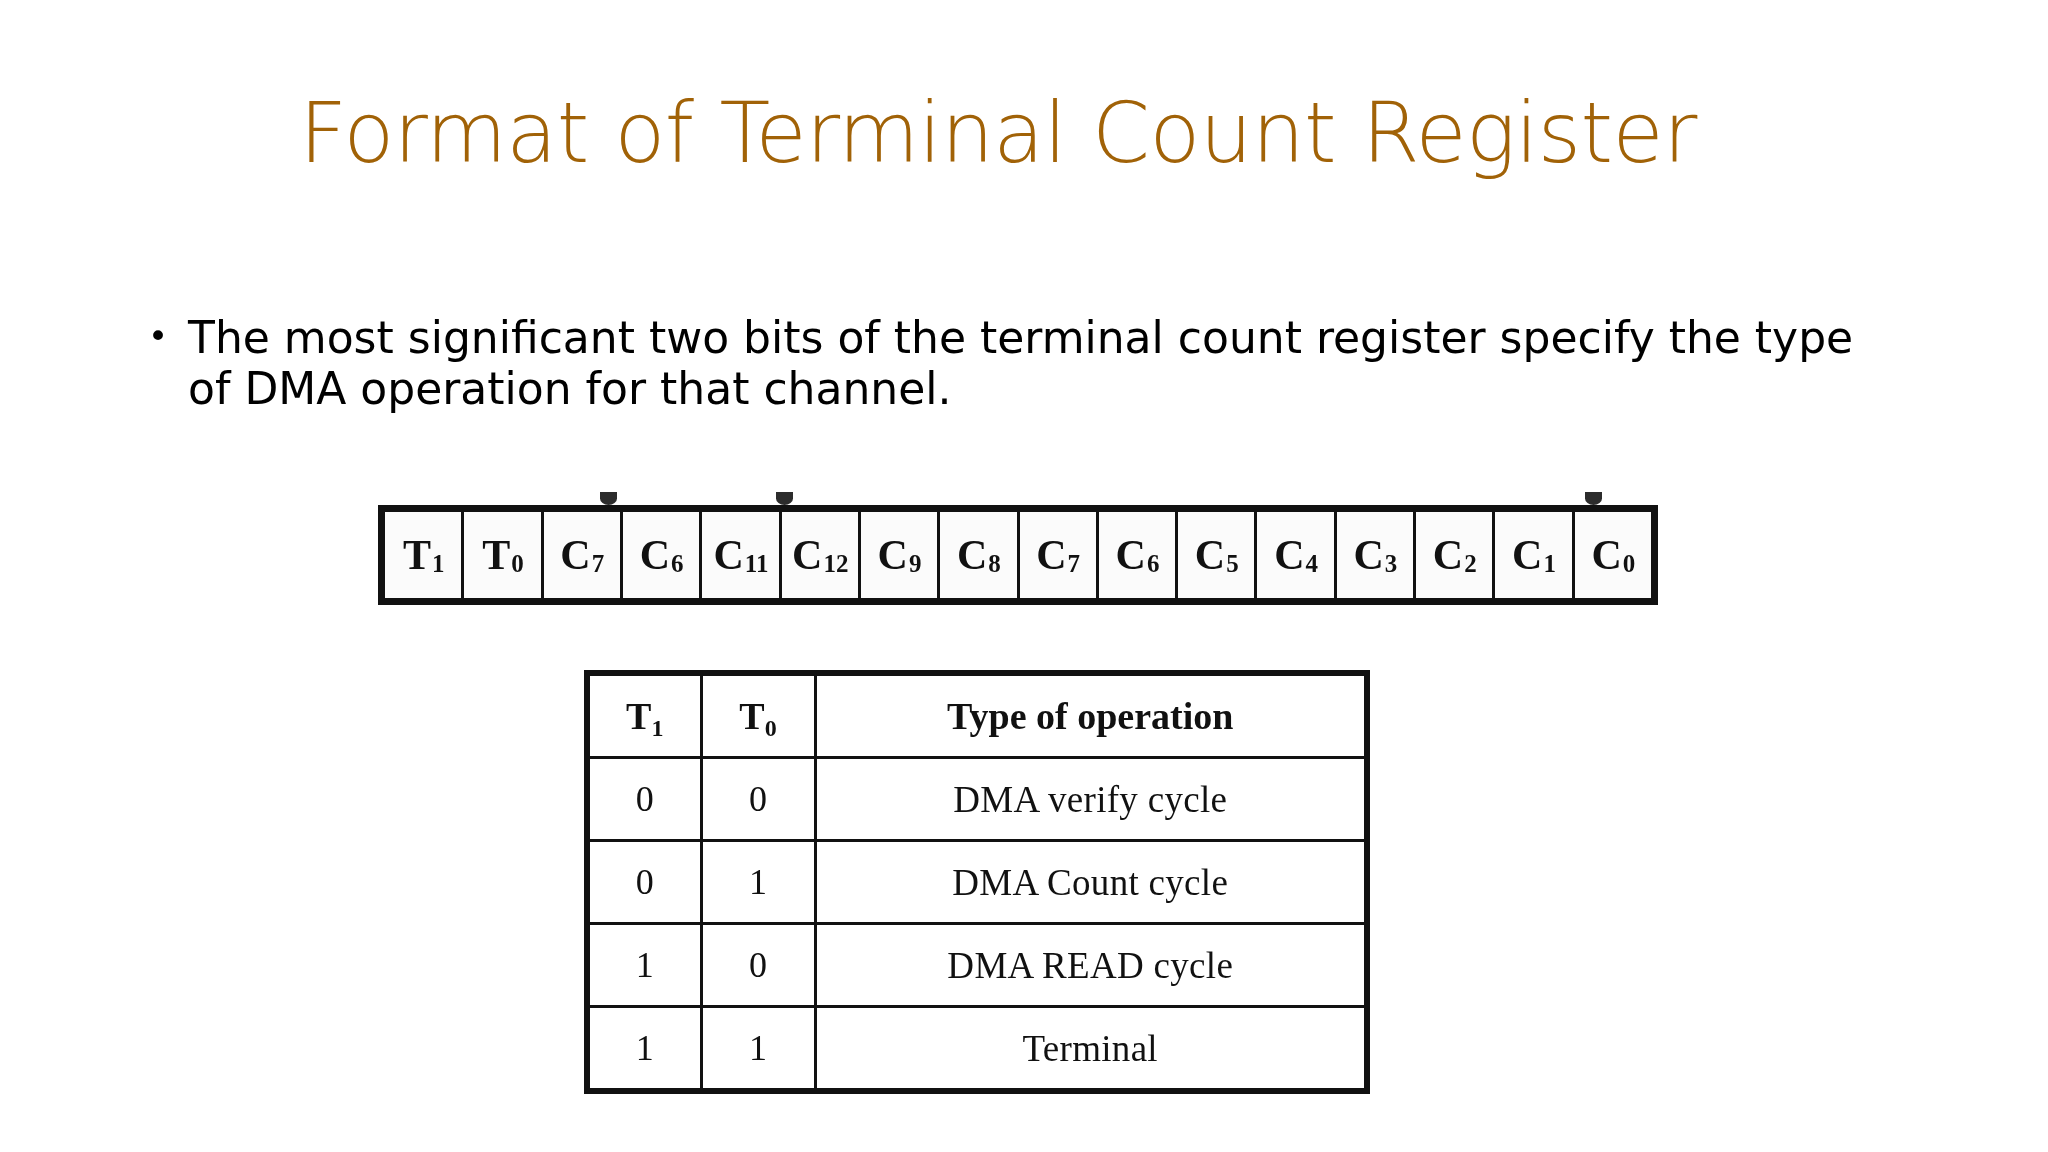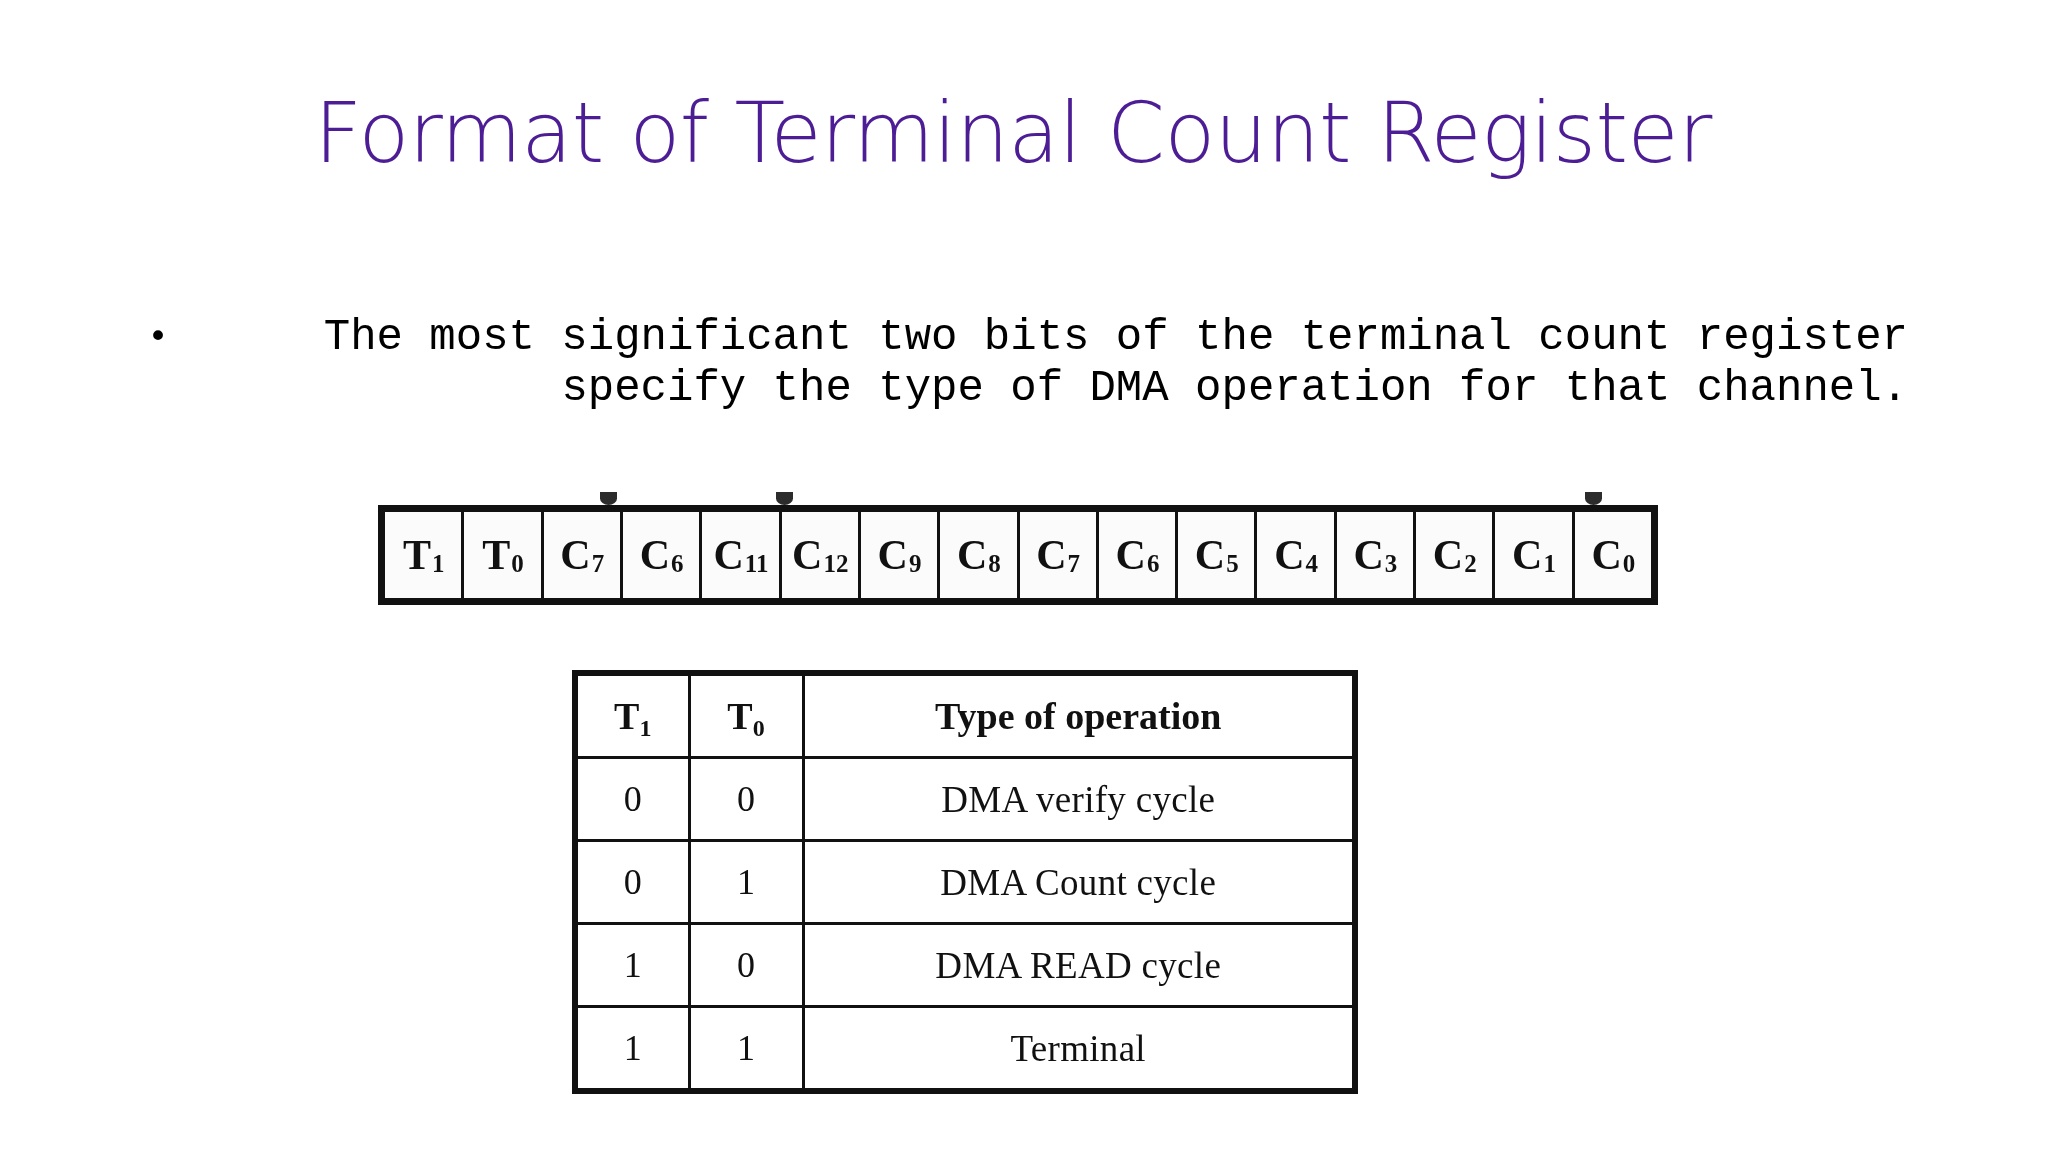--- a/index.html
+++ b/index.html
@@ -13,29 +13,29 @@
     position: relative;
     overflow: hidden;
     font-family: "Liberation Sans", sans-serif;
     color: #000000;
   }
 
   
   .slide-title {
     position: absolute;
     top: 92px;
-    left: 15px;
+    left: 0;
     width: 1996px;
     text-align: center;
     font-family: "DejaVu Sans", sans-serif;
     font-weight: 300;
     font-size: 83px;
     line-height: 1.0;
     letter-spacing: -0.5px;
-    color: #4c1d95;
+    color: #a16207;
     white-space: nowrap;
   }
 
   
   .body-list {
     position: absolute;
     top: 312px;
     left: 148px;
     width: 1760px;
   }
@@ -50,22 +50,21 @@
   }
   .bullet-marker {
     flex: 0 0 auto;
     width: 40px;
     font-size: 34px;
     line-height: 1.45;
     color: #000000;
   }
   .bullet-text {
     flex: 1 1 auto;
-    text-align: right;
-    font-family: Liberation Mono, monospace;
+    text-align: left;
   }
 
   
   .register-figure {
     position: absolute;
     left: 378px;
     top: 460px;
     width: 1280px;
   }
   .register-marks {
@@ -106,21 +105,21 @@
     font-weight: 700;
     vertical-align: baseline;
     position: relative;
     bottom: -9px;
     left: 1px;
   }
 
   
   .op-table-wrap {
     position: absolute;
-    left: 572px;
+    left: 584px;
     top: 670px;
     width: 786px;
   }
   table.op-table {
     width: 100%;
     border-collapse: collapse;
     border: 6px solid #111111;
     background: #ffffff;
     table-layout: fixed;
   }

